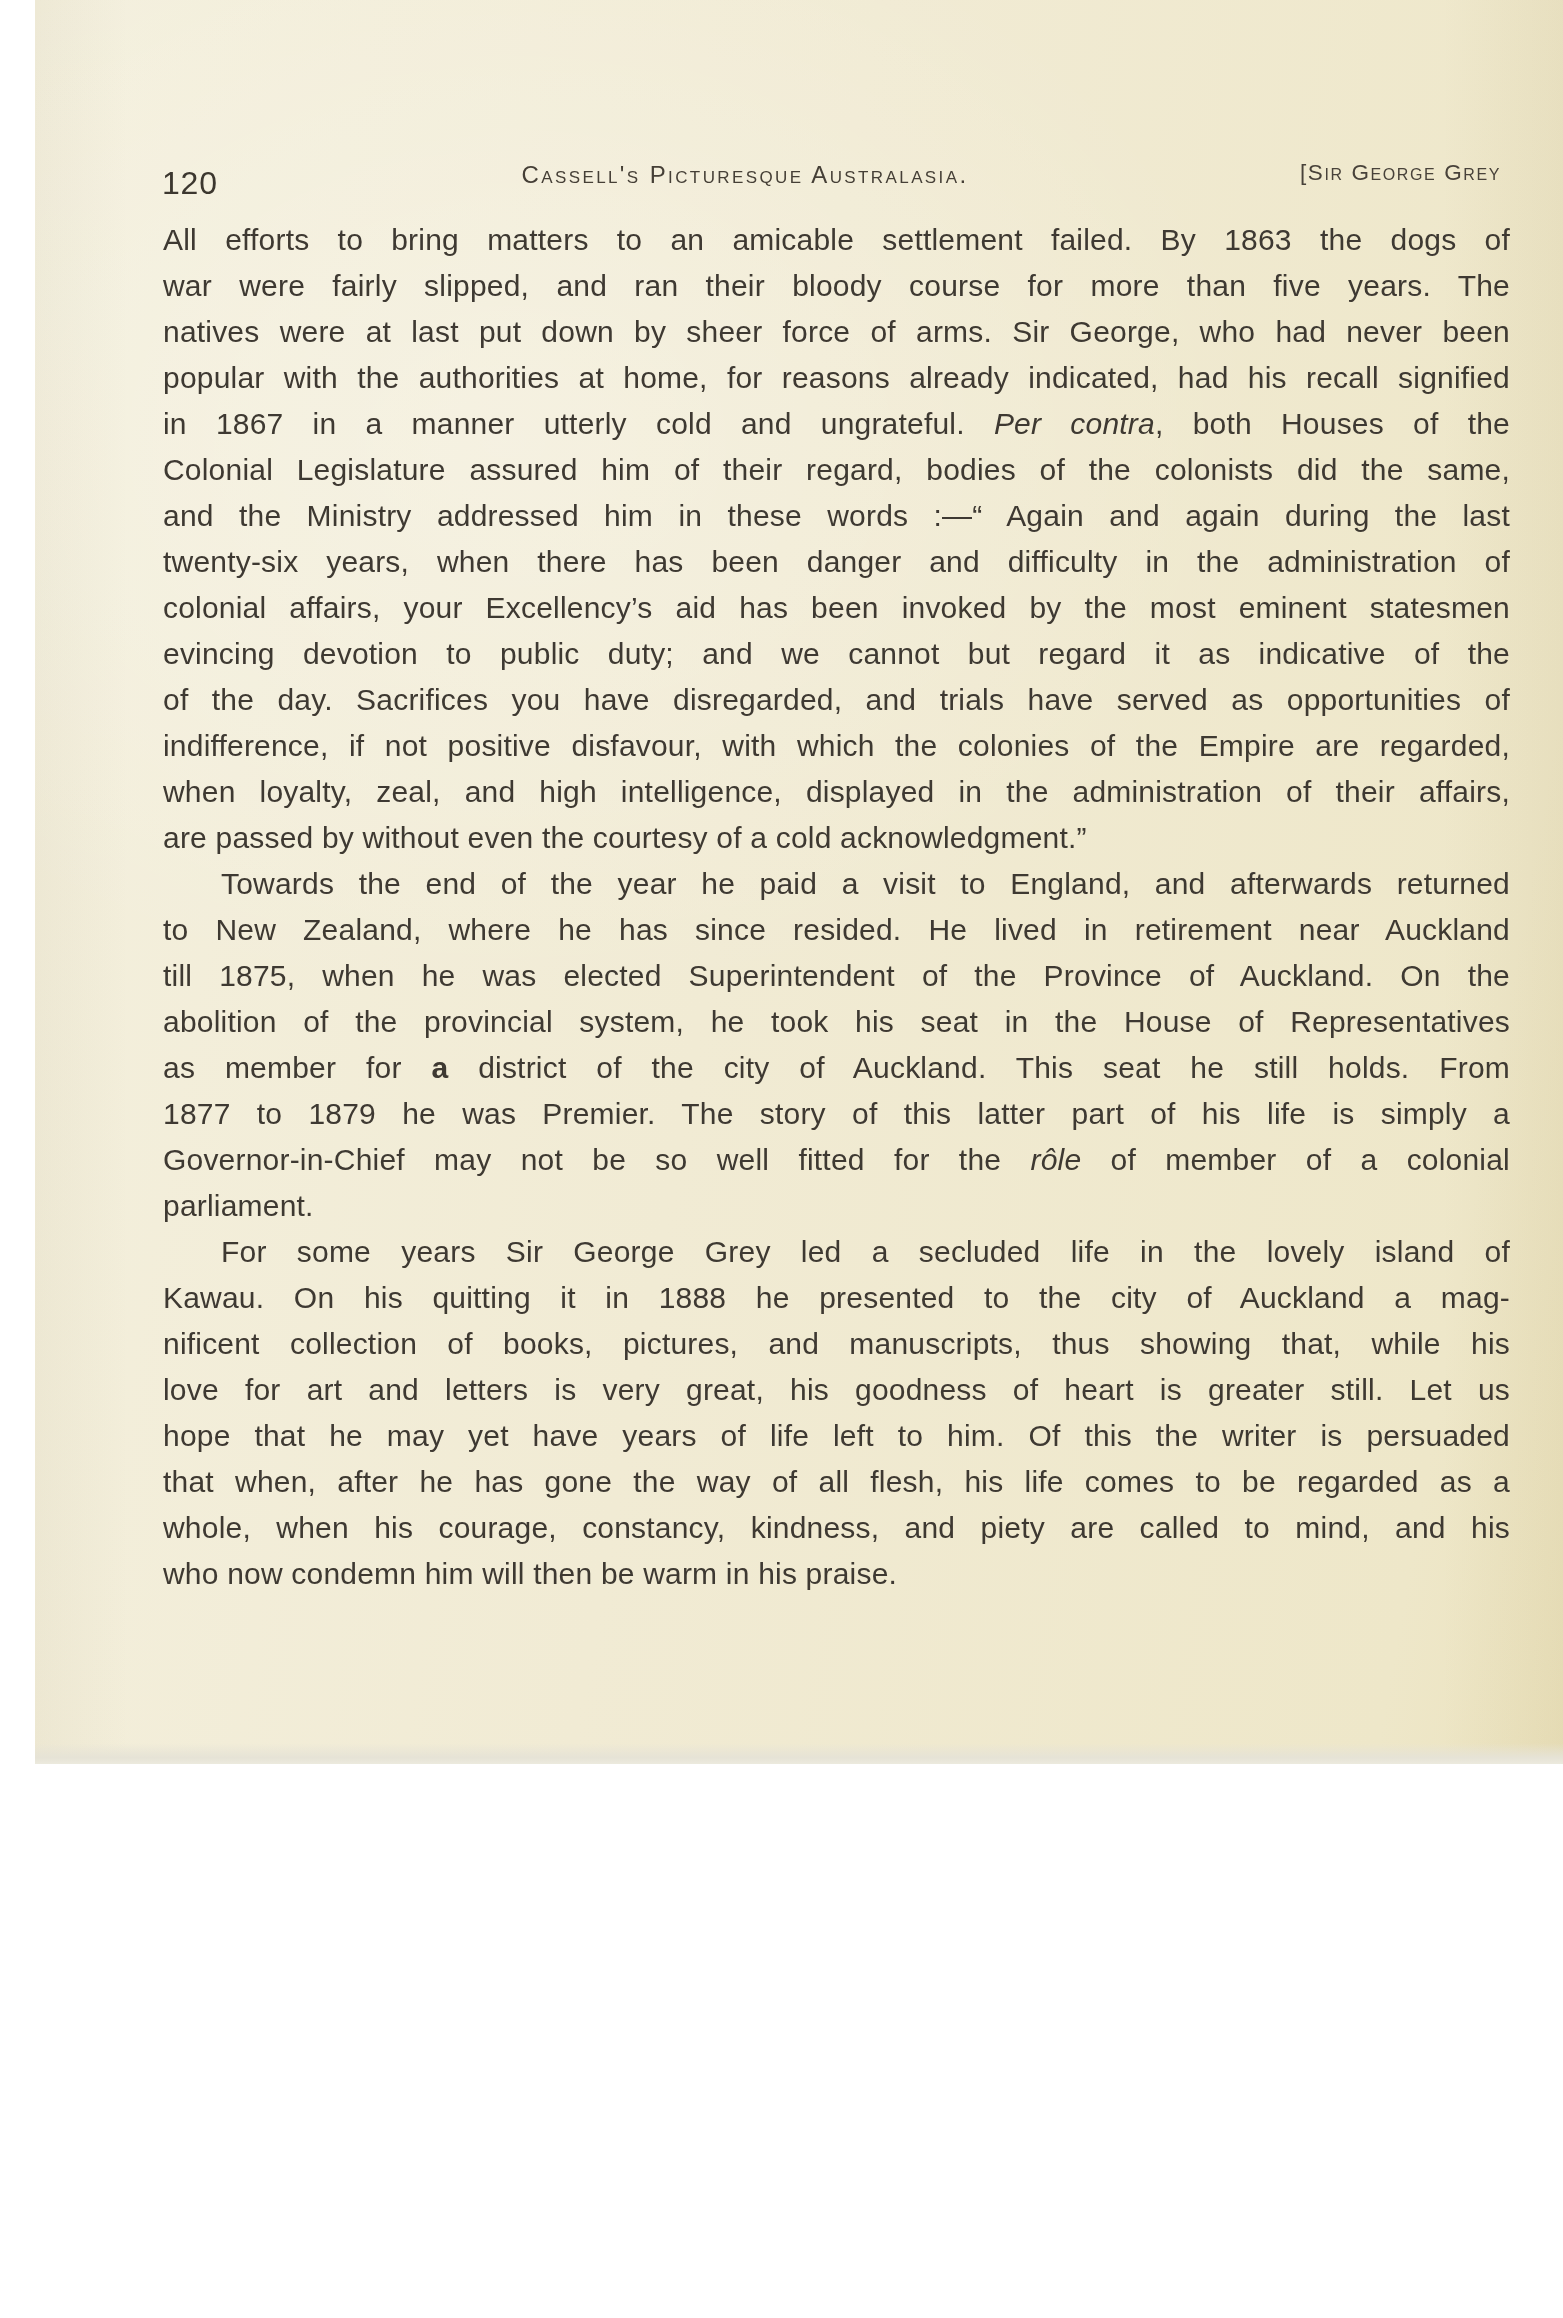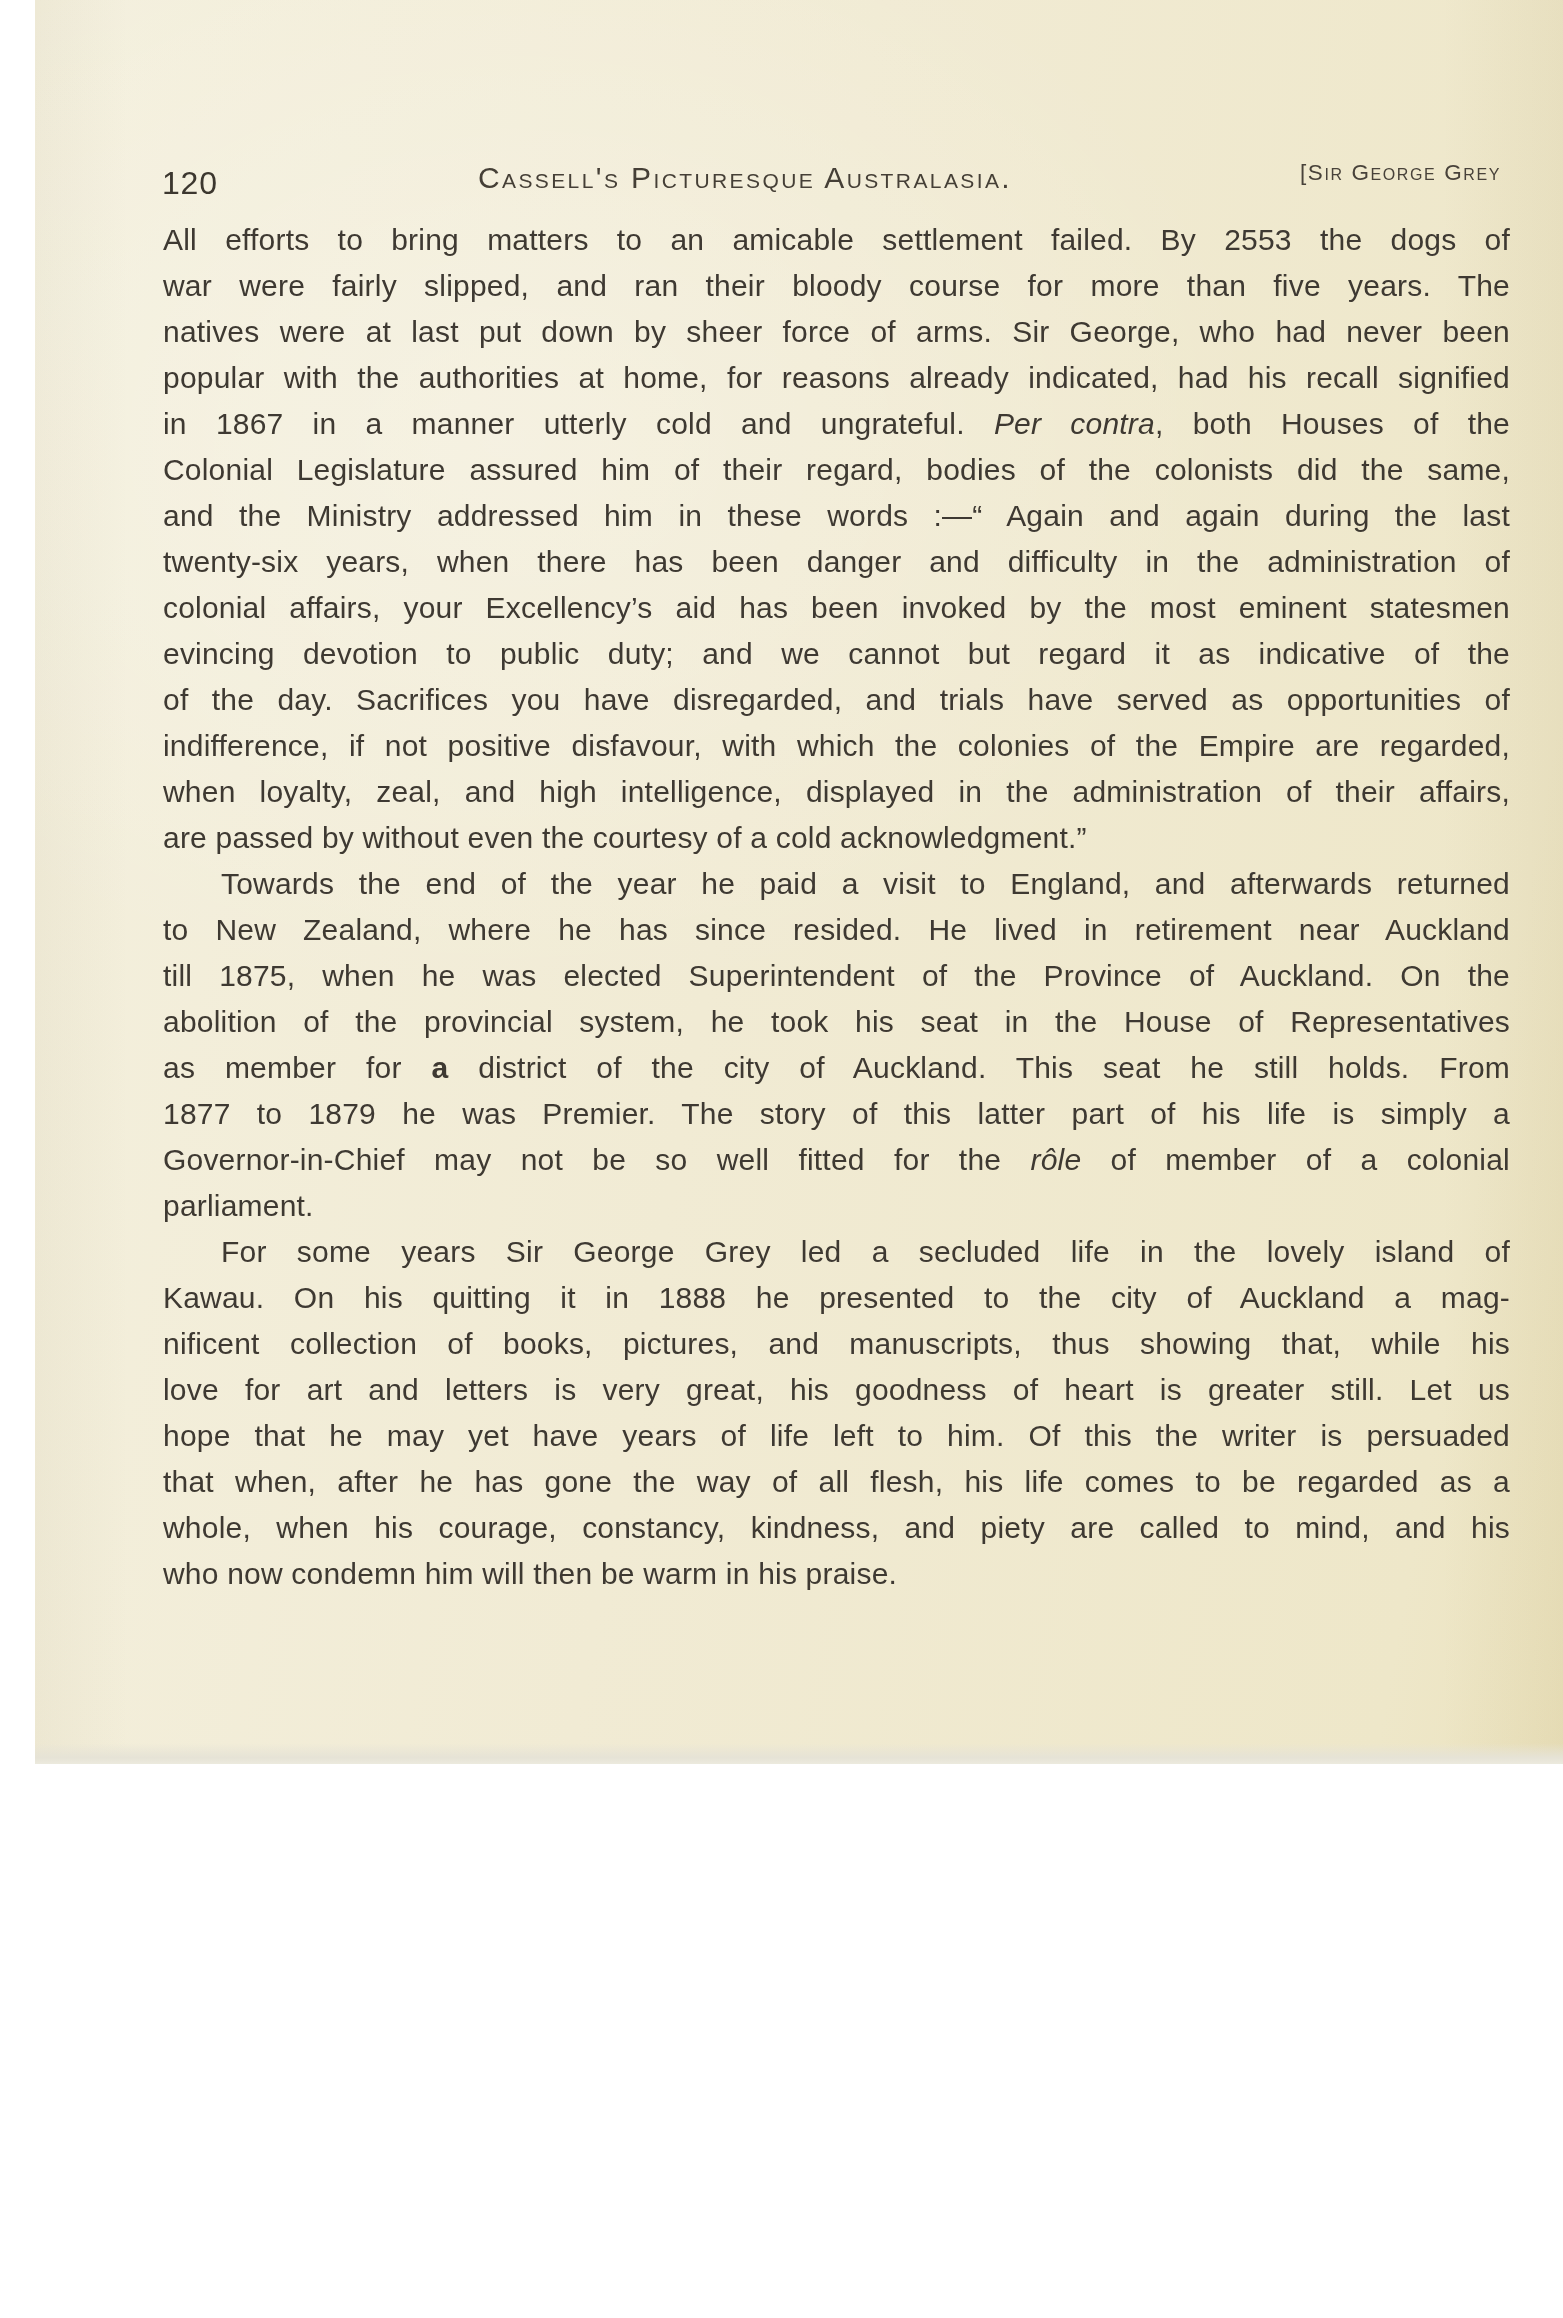--- a/index.html
+++ b/index.html
@@ -22,21 +22,21 @@
   }
   #bottom-edge{
     position:absolute;left:0;bottom:0;width:100%;height:21px;
     background:linear-gradient(to bottom, rgba(214,211,199,0), #e6e3d6 70%, #eceade 100%);
   }
 
   .hdr{position:absolute;white-space:nowrap;}
   #page-number{left:127px;top:165px;font-size:32px;letter-spacing:0.8px;color:#3c372f;}
   #running-title{
     left:710px;top:161px;transform:translateX(-50%);
-    font-variant:small-caps;font-size:30px;letter-spacing:2.4px;color:#453f36;
+    font-variant:small-caps;font-size:24px;letter-spacing:2.4px;color:#453f36;
   }
   #running-header-right{
     right:98px;top:160px;
     font-variant:small-caps;font-size:22.5px;letter-spacing:1.6px;color:#48423a;text-align:center;
   }
 
   #article-text{
     position:absolute;left:128px;top:217px;width:1347px;
     font-size:30px;letter-spacing:0.2px;line-height:46px;
     color:#3e3932;
@@ -63,21 +63,21 @@
 
 <div id="page">
 
   <div class="hdr" id="page-number">120</div>
 
   <div class="hdr" id="running-title">Cassell's Picturesque Australasia.</div>
 
   <div class="hdr" id="running-header-right">[Sir George Grey</div>
 
   <div id="article-text">
-      <div class="line"><span>All efforts to bring matters to an amicable settlement failed.  By 2553 the dogs of</span></div>
+      <div class="line"><span>All efforts to bring matters to an amicable settlement failed.  By 1863 the dogs of</span></div>
       <div class="line"><span>war were fairly slipped, and ran their bloody course for more than five years.  The</span></div>
       <div class="line"><span>natives were at last put down by sheer force of arms.  Sir George, who had never been</span></div>
       <div class="line"><span>popular with the authorities at home, for reasons already indicated, had his recall signified</span></div>
       <div class="line"><span>in 1867 in a manner utterly cold and ungrateful.  </span><span class="it">Per contra</span><span>, both Houses of the</span></div>
       <div class="line"><span>Colonial Legislature assured him of their regard, bodies of the colonists did the same,</span></div>
       <div class="line"><span>and the Ministry addressed him in these words :—“ Again and again during the last</span></div>
       <div class="line"><span>twenty-six years, when there has been danger and difficulty in the administration of</span></div>
       <div class="line"><span>colonial affairs, your Excellency’s aid has been invoked by the most eminent statesmen</span></div>
       <div class="line"><span>evincing devotion to public duty; and we cannot but regard it as indicative of the</span></div>
       <div class="line"><span>of the day.  Sacrifices you have disregarded, and trials have served as opportunities of</span></div>

